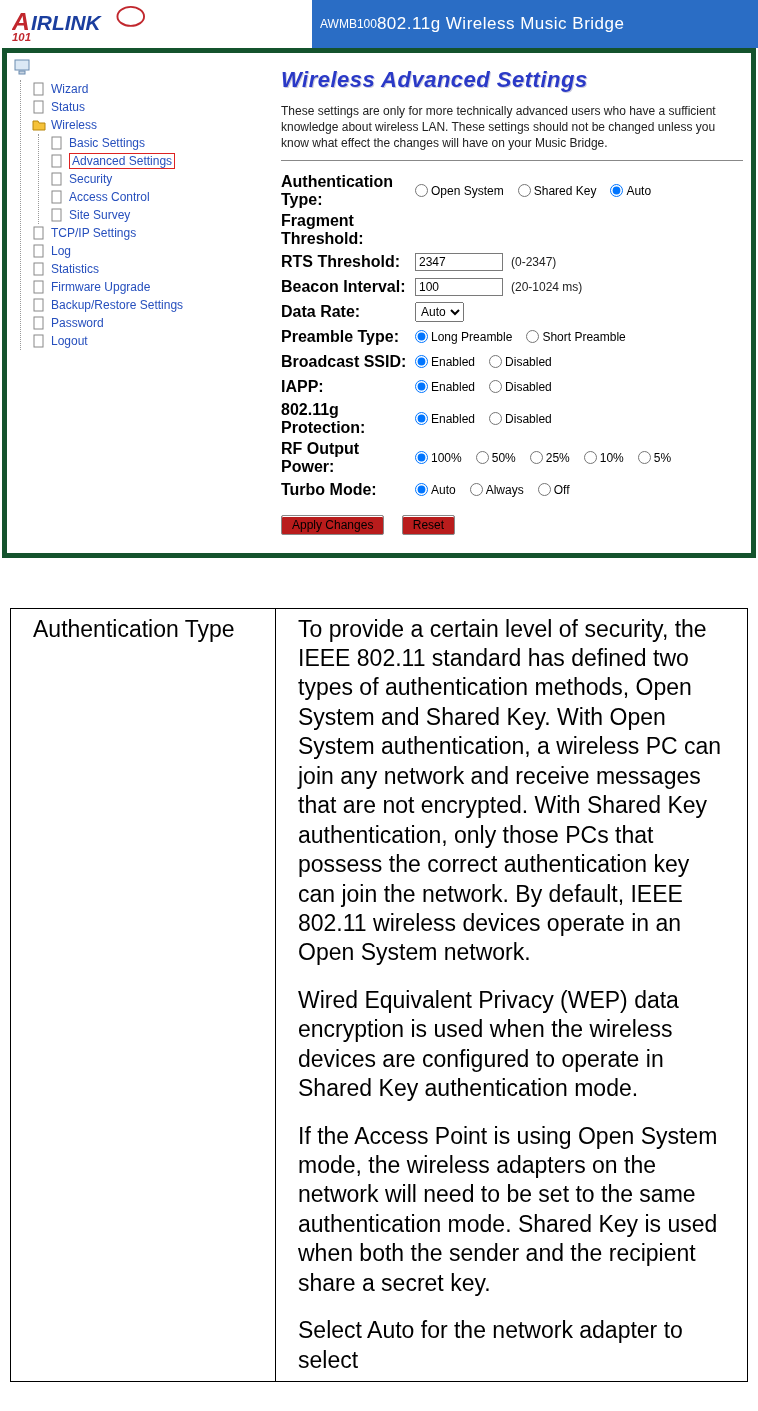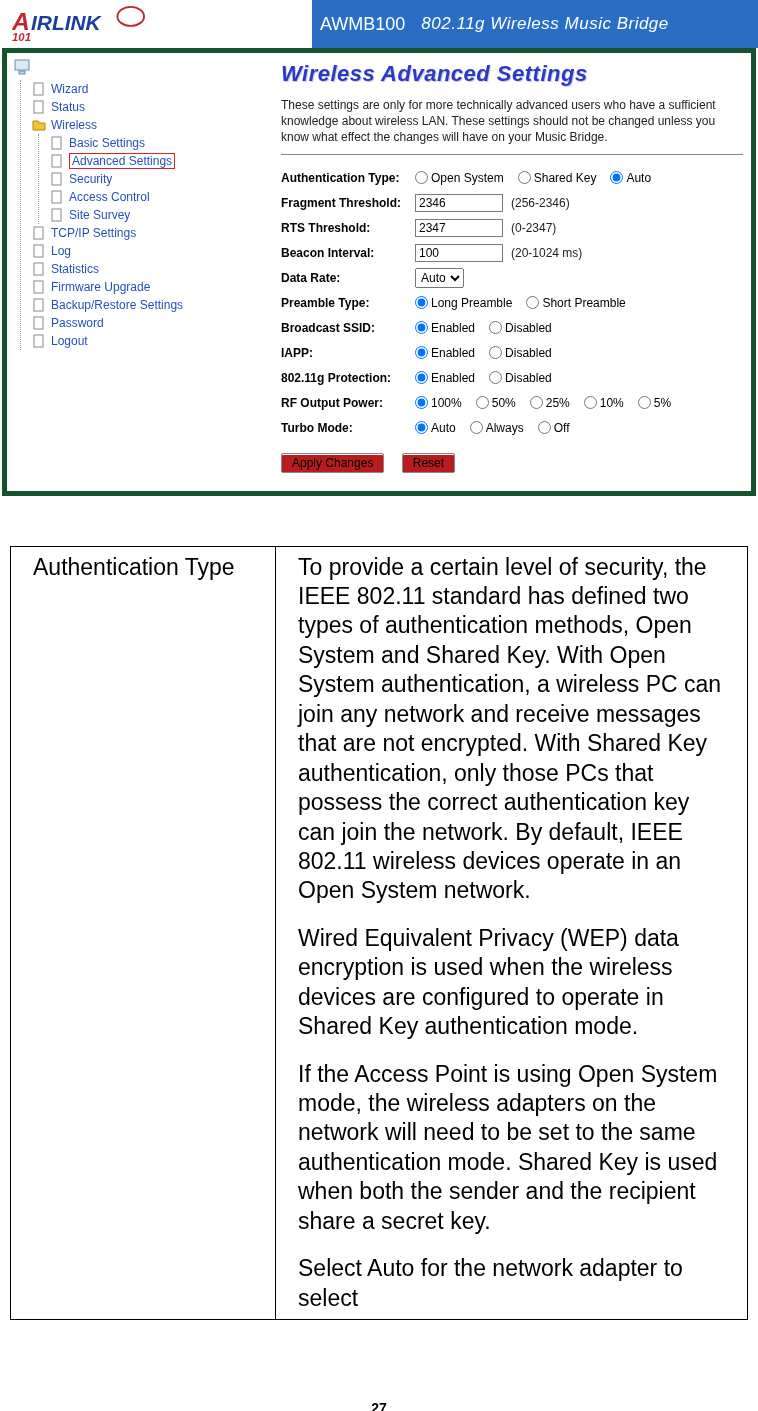--- a/index.html
+++ b/index.html
@@ -1,38 +1,38 @@
 <!DOCTYPE html>
 <html><head>
 <meta charset="utf-8">
 <style>
 body { margin:0; font-family:Arial,Helvetica,sans-serif; background:#fff; width:758px; }
 .banner { display:flex; align-items:center; height:48px; }
 .banner-left { width:300px; height:48px; display:flex; align-items:center; padding-left:12px; }
 .logo-svg { height:38px; }
 .banner-right { flex:1; background:linear-gradient(#2a6dc5,#2a6dc5); height:48px; display:flex; align-items:center; padding-left:8px; }
-.awmb { color:#fff; font-size:18px; margin-right:16px; }
-.banner-title { color:#fff; font-size:17px; font-weight:normal; letter-spacing:0.5px;font-style:italic; }
+.awmb { color:#fff; font-size:12px; margin-right:0; }
+.banner-title { color:#fff; font-size:17px; font-weight:normal; letter-spacing:0.5px; }
 .config { display:flex; border:5px solid #14532d; margin:0 2px 50px 2px; }
 .sidebar { width:248px; padding:6px 6px 10px 6px; font-size:12px; }
 .tree { margin-left:0; }
 .node { display:flex; align-items:center; height:18px; }
 .node-icon { width:16px;height:14px;margin-right:4px;flex:none; }
 .folder { fill:#f5c23a; stroke:#b8860b; }
 .page { fill:#fff; stroke:#888; }
 .node a { color:#264fbd; text-decoration:none; cursor:pointer; }
 .children { margin-left:22px; }
 .dots { border-left:1px dotted #999; margin-left:7px; padding-left:10px; }
 .highlight { border:1px solid #d22; padding:0 2px; }
-.content { flex:1; padding:4px 8px 18px 14px; font-size:12px; }
+.content { flex:1; padding:10px 8px 18px 14px; font-size:12px; }
 .content h2 { color:#2a39c7; font-style:italic; font-weight:bold; font-size:22px; margin:4px 0 10px 0; font-family:Verdana,Arial,sans-serif; text-shadow:1px 1px #ccd; letter-spacing:0.5px; }
 .desc { font-size:12px; color:#222; line-height:1.35; }
 hr { border:none; border-top:1px solid #888; margin:8px 0 12px 0; }
 .form-row { display:flex; align-items:center; margin:3px 0; min-height:22px; }
-.form-label { width:134px; font-weight:bold; font-size:12px; }
+.form-label { width:134px; font-weight:bold; font-size:16px; }
 .form-ctrl { flex:1; display:flex; align-items:center; flex-wrap:wrap; gap:0; }
 .form-ctrl label { display:inline-flex; align-items:center; margin-right:14px; font-size:12px; cursor:pointer; }
 input[type=radio] { margin:0 3px 0 0; cursor:pointer; }
 input[type=text] { width:80px; font-size:12px; padding:1px 3px; border:1px solid #7a7a7a; }
 .hint { margin-left:8px; font-size:12px; color:#222; }
 select { font-size:12px; padding:1px; }
 .btn-row { margin-top:14px; }
 .btn { font-size:12px; padding:2px 10px; background:#b91c1c; border:1px solid #888; border-radius:2px; cursor:pointer; margin-right:14px; box-shadow:inset 0 1px #fff; }
 
 .doc-table { border-collapse:collapse; margin:0 10px; width:738px; font-family:Arial,Helvetica,sans-serif; }
@@ -181,24 +181,20 @@
           </label>
         <label>
             <input type="radio" name="auth" checked="" style="">
             <span>Auto</span>
           </label>
       </div>
     </div>
 
     <div class="form-row">
       <div class="form-label">Fragment Threshold:</div>
-      <div class="form-ctrl">
-        <input type="text" value="2346" style="">
-        <span class="hint">(256-2346)</span>
-      </div>
     </div>
 
     <div class="form-row">
       <div class="form-label">RTS Threshold:</div>
       <div class="form-ctrl">
         <input type="text" value="2347" style="">
         <span class="hint">(0-2347)</span>
       </div>
     </div>
 

